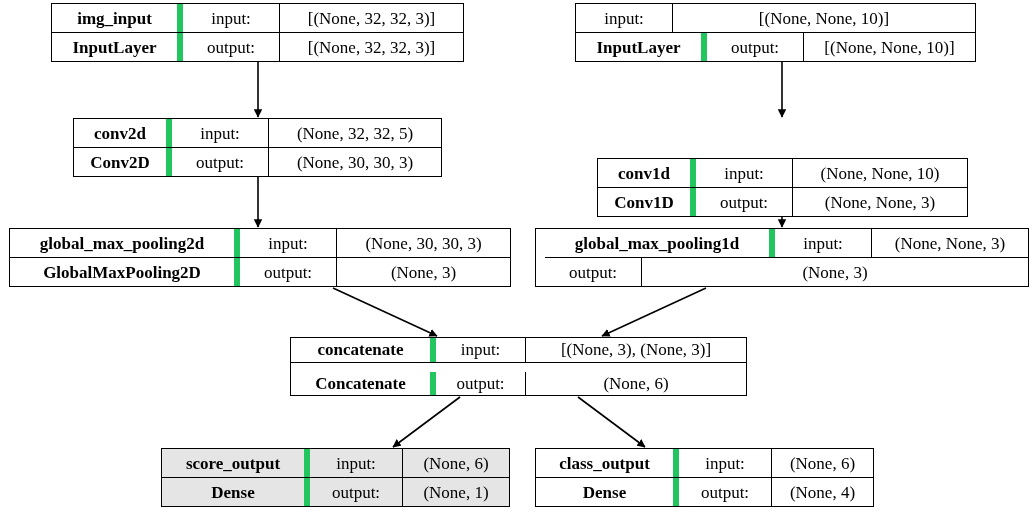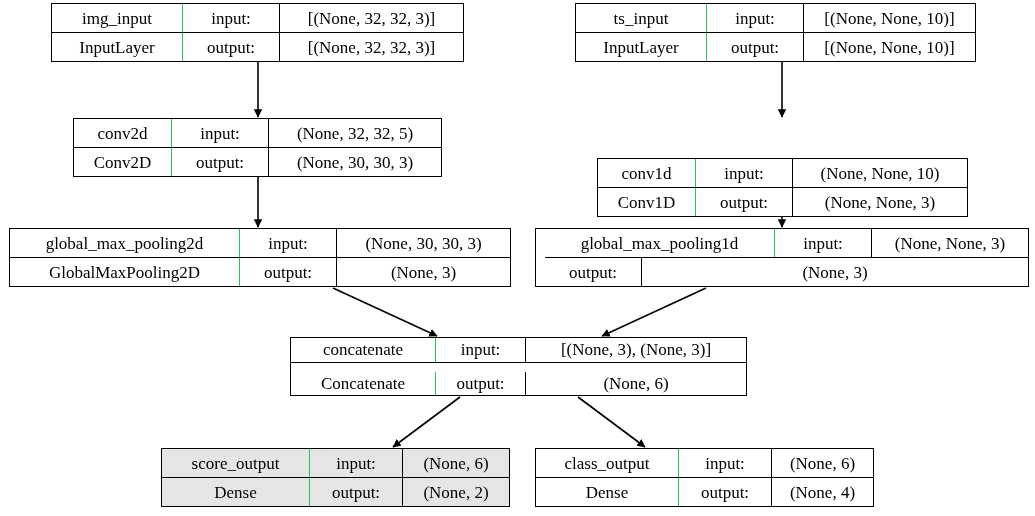--- a/index.html
+++ b/index.html
@@ -47,21 +47,21 @@
     display: flex;
     align-items: center;
     justify-content: center;
     box-sizing: border-box;
     font-size: 17px;
     color: #000000;
     line-height: 1;
     white-space: nowrap;
     overflow: hidden;
   }
-  .cell.c-name { border-right: 1px solid #22c55e; }
+  .cell.c-name { border-right: 6px solid #22c55e; font-weight: bold; }
   .cell.c-io   { border-right: 1px solid #000000; }
   .cell.c-shape { }
 </style>
 </head>
 <body>
 
 <div id="diagram-root">
 
   <svg class="edge-layer" viewBox="0 0 1035 516" width="1035" height="516">
     <defs>
@@ -89,21 +89,20 @@
           <div class="cell c-shape" style="flex: 1 1 auto;">[(None, 32, 32, 3)]</div>
         </div>
         <div class="node-row bottom">
           <div class="cell c-name" style="width: 131px; flex: 0 0 131px;">InputLayer</div>
           <div class="cell c-io" style="width: 97px; flex: 0 0 97px;">output:</div>
           <div class="cell c-shape" style="flex: 1 1 auto;">[(None, 32, 32, 3)]</div>
         </div>
       </div>
       <div class="node" style="left: 575px; top: 3px; width: 401px; height: 59px; border-color: rgb(0, 0, 0); background: rgb(255, 255, 255);">
         <div class="node-row top">
-          <div class="cell c-name" style="width: 131px; flex: 0 0 131px;">ts_input</div>
           <div class="cell c-io" style="width: 97px; flex: 0 0 97px;">input:</div>
           <div class="cell c-shape" style="flex: 1 1 auto;">[(None, None, 10)]</div>
         </div>
         <div class="node-row bottom">
           <div class="cell c-name" style="width: 131px; flex: 0 0 131px;">InputLayer</div>
           <div class="cell c-io" style="width: 97px; flex: 0 0 97px;">output:</div>
           <div class="cell c-shape" style="flex: 1 1 auto;">[(None, None, 10)]</div>
         </div>
       </div>
       <div class="node" style="left: 73px; top: 118px; width: 369px; height: 59px; border-color: rgb(0, 0, 0); background: rgb(255, 255, 255);">
@@ -167,21 +166,21 @@
       </div>
       <div class="node" style="left: 161px; top: 448px; width: 349px; height: 59px; border-color: rgb(0, 0, 0); background: #e5e5e5;">
         <div class="node-row top">
           <div class="cell c-name" style="width: 148px; flex: 0 0 148px;">score_output</div>
           <div class="cell c-io" style="width: 93px; flex: 0 0 93px;">input:</div>
           <div class="cell c-shape" style="flex: 1 1 auto;">(None, 6)</div>
         </div>
         <div class="node-row bottom">
           <div class="cell c-name" style="width: 148px; flex: 0 0 148px;">Dense</div>
           <div class="cell c-io" style="width: 93px; flex: 0 0 93px;">output:</div>
-          <div class="cell c-shape" style="flex: 1 1 auto;">(None, 2)</div>
+          <div class="cell c-shape" style="flex: 1 1 auto;">(None, 1)</div>
         </div>
       </div>
       <div class="node" style="left: 535px; top: 448px; width: 339px; height: 59px; border-color: rgb(0, 0, 0); background: rgb(255, 255, 255);">
         <div class="node-row top">
           <div class="cell c-name" style="width: 143px; flex: 0 0 143px;">class_output</div>
           <div class="cell c-io" style="width: 93px; flex: 0 0 93px;">input:</div>
           <div class="cell c-shape" style="flex: 1 1 auto;">(None, 6)</div>
         </div>
         <div class="node-row bottom">
           <div class="cell c-name" style="width: 143px; flex: 0 0 143px;">Dense</div>

